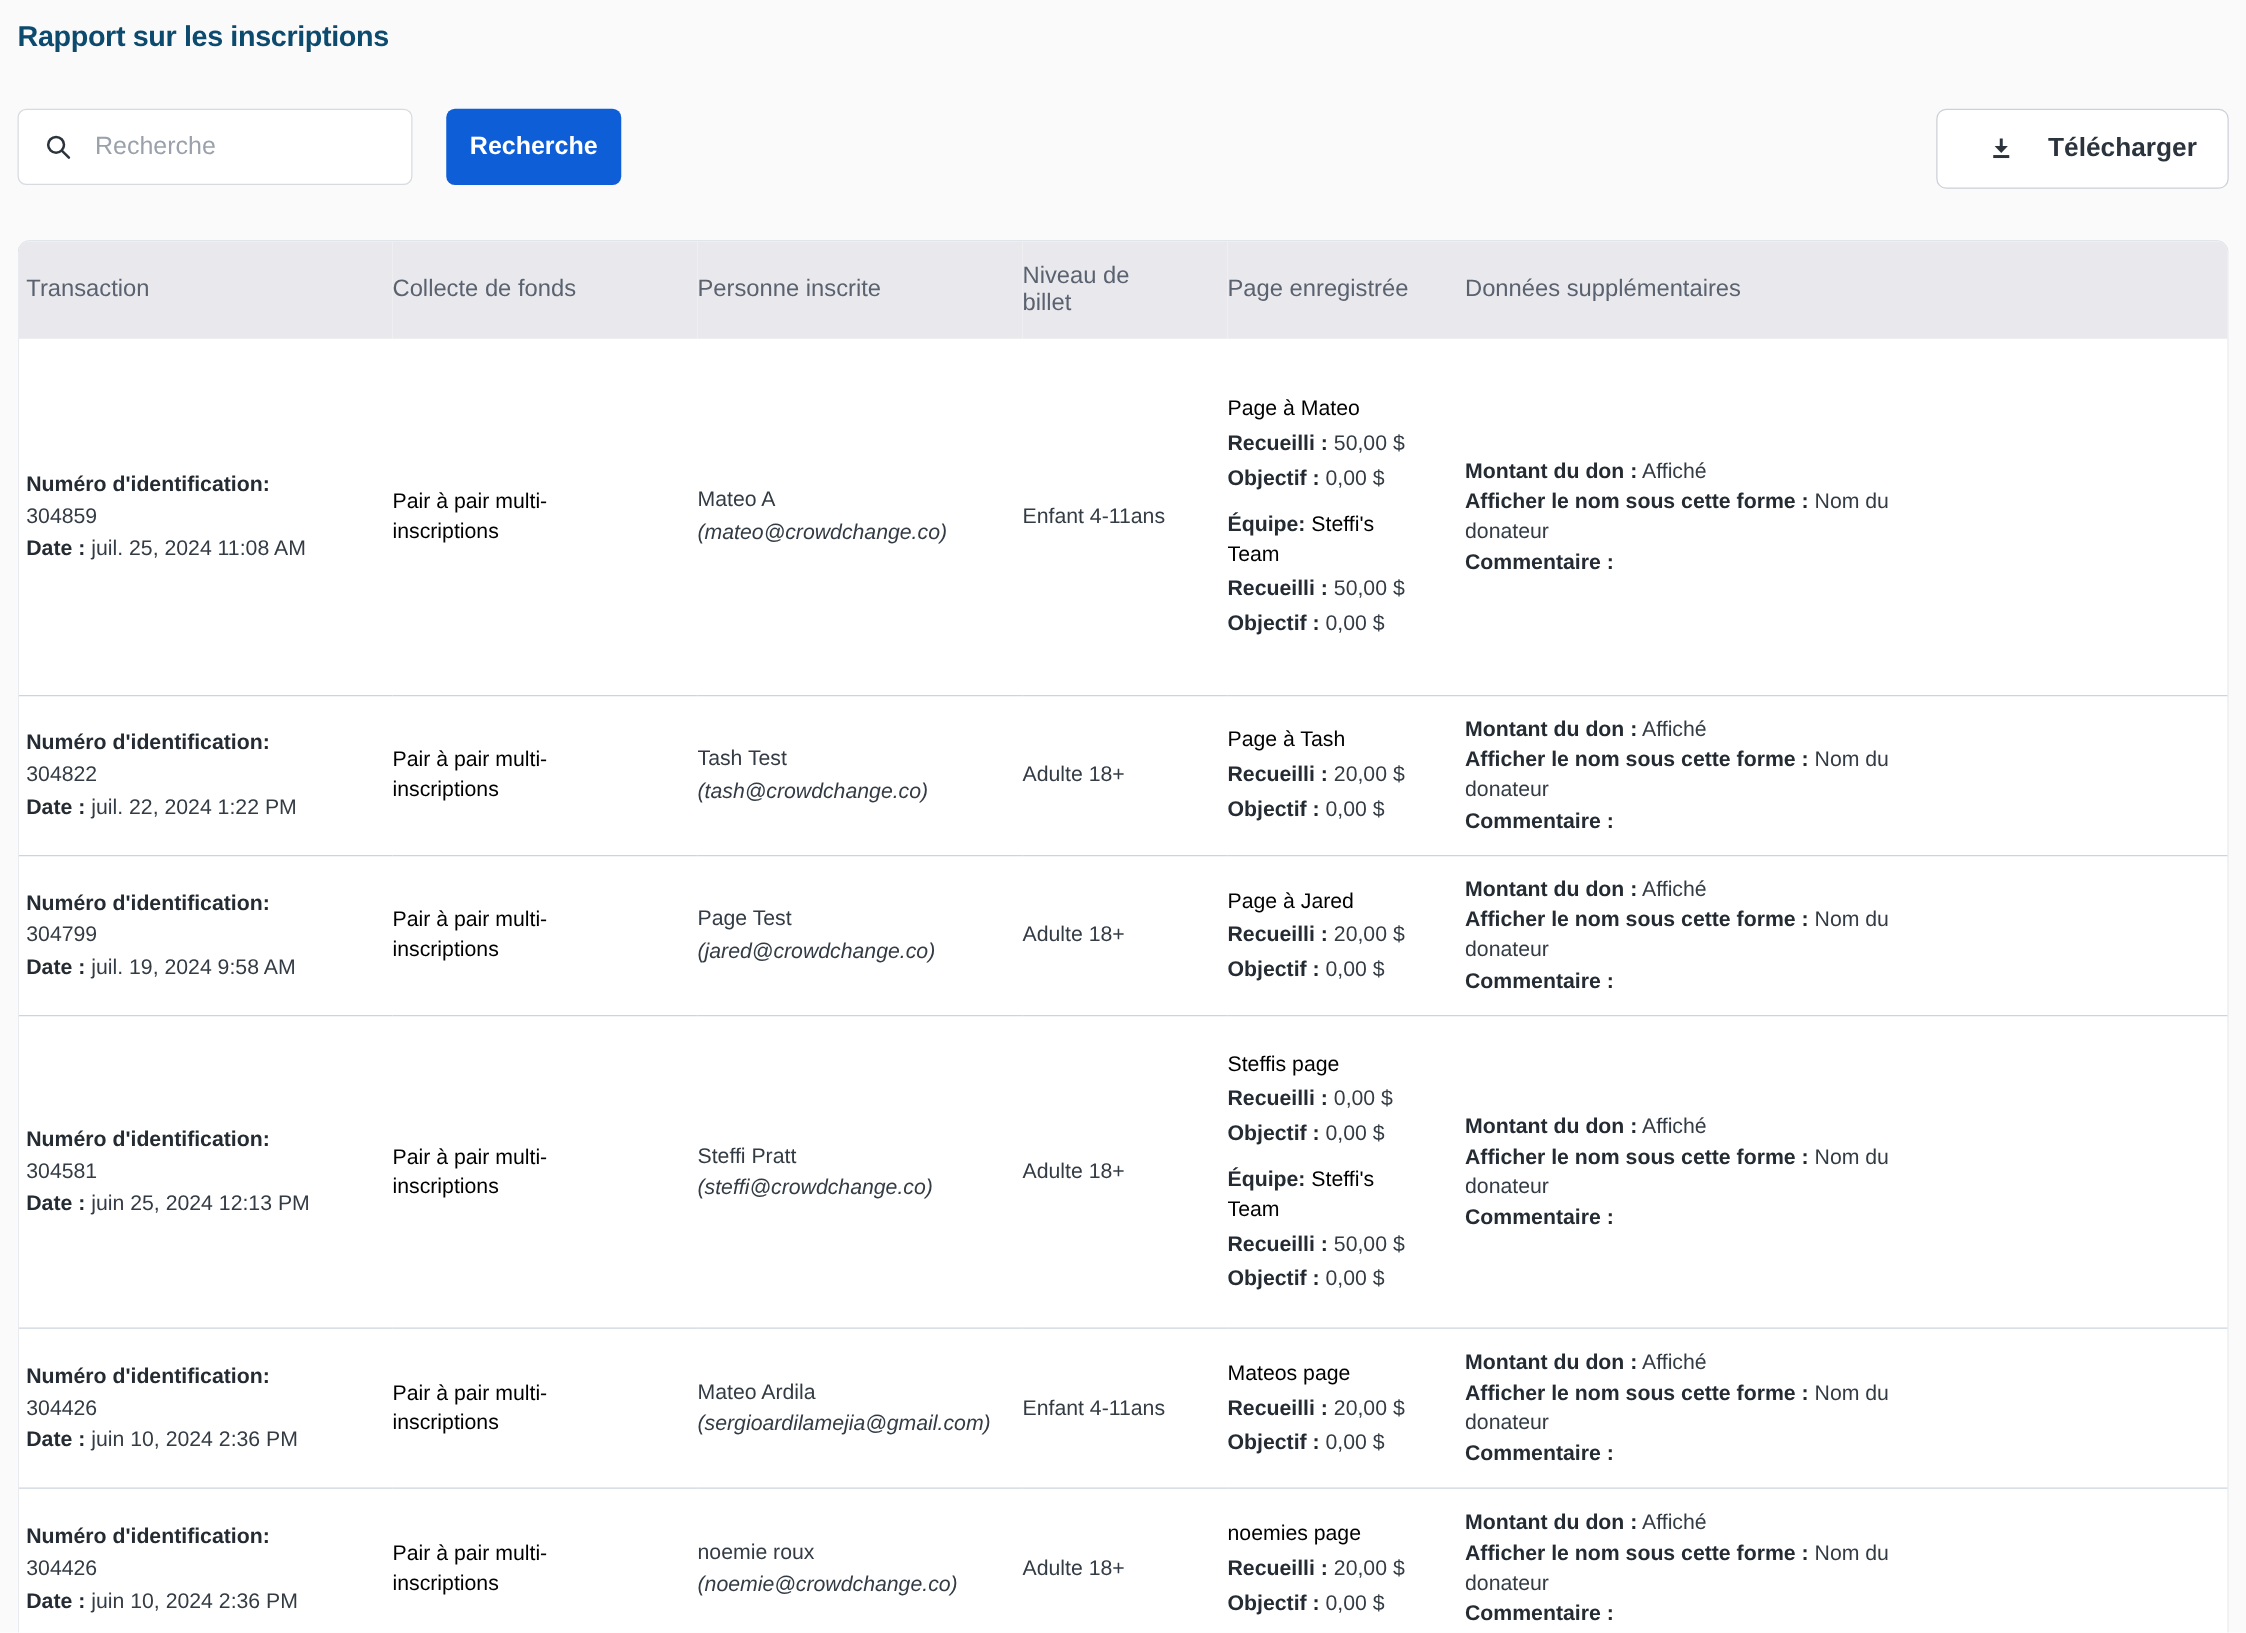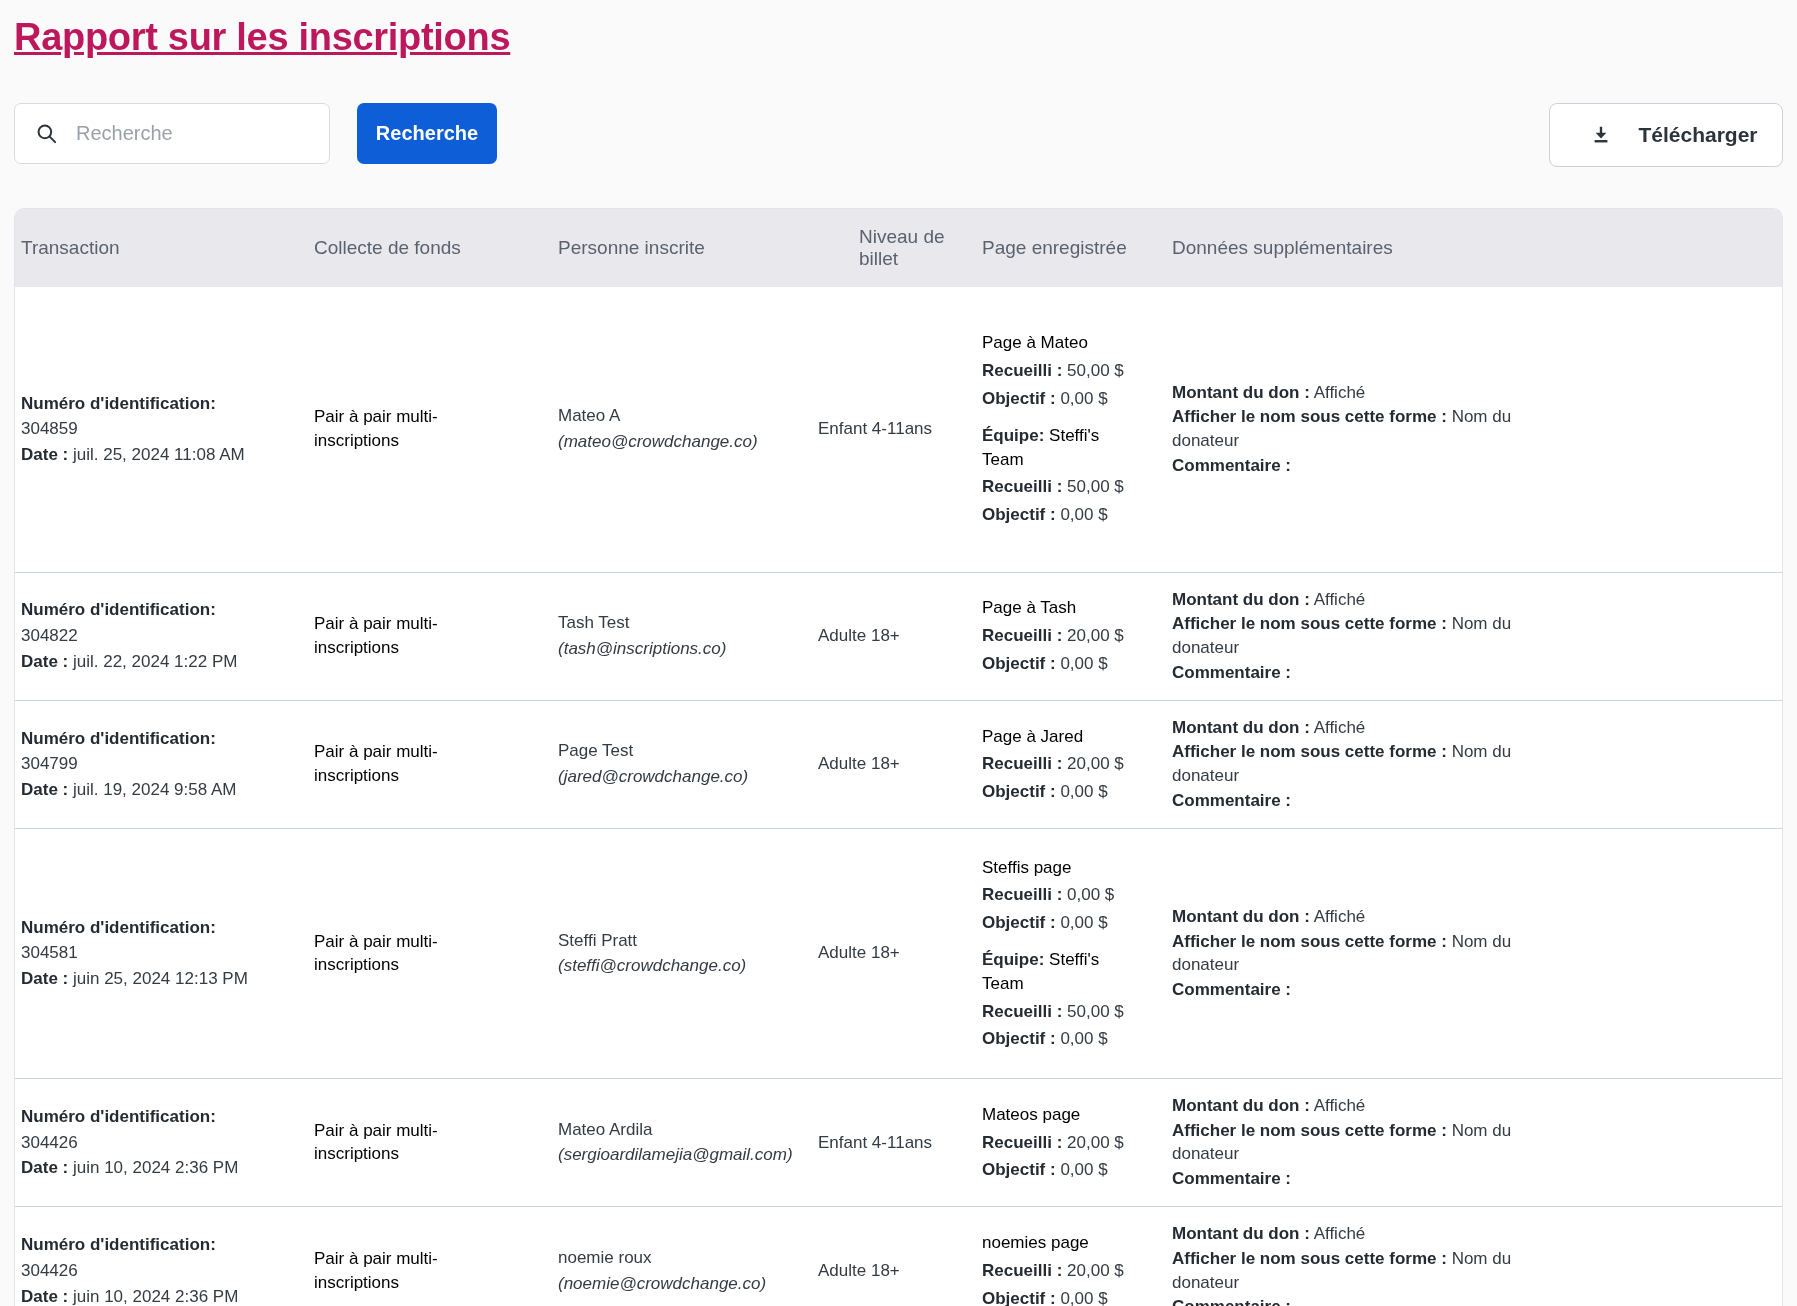--- a/index.html
+++ b/index.html
@@ -5,26 +5,25 @@
   * { box-sizing: border-box; margin: 0; padding: 0; }
   html, body { width: 1797px; height: 1306px; overflow: hidden; }
   body {
     background: #fafafa;
     font-family: "Liberation Sans", "DejaVu Sans", sans-serif;
     color: #333b44;
   }
   .page { padding: 12px 14px 0 14px; }
 
   h1.page-title {
-    font-size: 38px;
+    font-size: 23px;
     font-weight: 700;
-    color: #be185d;
+    color: #0c4a6e;
     letter-spacing: -0.3px;
     margin-top: 4px;
-    text-decoration: underline;
   }
 
   
   .toolbar {
     display: flex;
     align-items: flex-start;
     margin-top: 44px;
     height: 61px;
     gap: 17px;
   }
@@ -102,21 +101,21 @@
     background: #e9e9ed;
     color: #5a6270;
     font-weight: 400;
     font-size: 19px;
     text-align: left;
     vertical-align: middle;
     padding: 10px 20px 10px 0;
   }
   th.c1, td.c1 { padding-left: 6px; }
   th .hdr-wrap { display: inline-block; }
-  th.c4 .hdr-wrap { max-width: 100px; margin-left: 41px; }
+  th.c4 .hdr-wrap { max-width: 100px; }
 
   td {
     vertical-align: middle;
     padding: 14px 20px 14px 0;
     font-size: 17px;
     line-height: 1.4;
   }
   tbody tr:nth-child(1) { height: 285px; }
   tbody tr:nth-child(2) { height: 126px; }
   tbody tr:nth-child(3) { height: 118px; }
@@ -227,21 +226,21 @@
           <td class="c1">
             <span class="line"><span class="b">Numéro d'identification:</span></span>
             <span class="line">304822</span>
             <span class="line"><span class="b">Date :</span> <span>juil. 22, 2024 1:22 PM</span></span>
           </td>
           <td class="c2">
             <a class="link fund-link" href="#">Pair à pair multi-inscriptions</a>
           </td>
           <td class="c3">
             <span class="line">Tash Test</span>
-            <span class="line email">(tash@inscriptions.co)</span>
+            <span class="line email">(tash@crowdchange.co)</span>
           </td>
           <td class="c4">
             <span>Adulte 18+</span>
           </td>
           <td class="c5">
             <div class="inner">
               <span class="line"><a class="link" href="#">Page à Tash</a></span>
               <span class="line"><span class="b">Recueilli :</span> <span>20,00 $</span></span>
               <span class="line"><span class="b">Objectif :</span> <span>0,00 $</span></span>
             </div>

